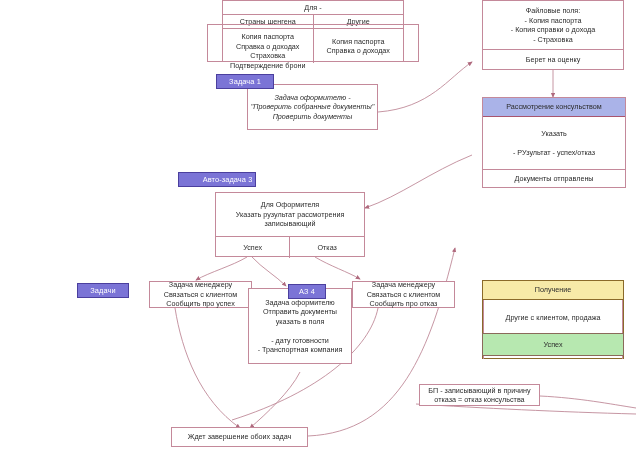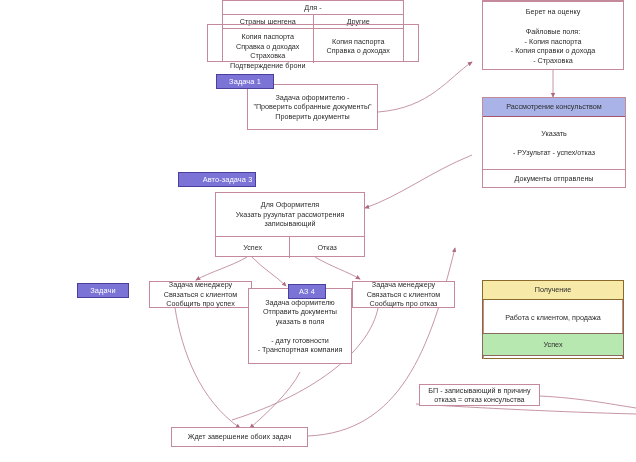--- a/index.html
+++ b/index.html
@@ -126,29 +126,29 @@
         <div class="cell" style="height:14px; border-bottom:1px solid #c4899a;">Другие</div>
         <div class="cell grow">Копия паспорта
 Справка о доходах</div>
       </div>
     </div>
   </div>
 
   <div class="node" style="left:207px; top:24px; width:212px; height:38px; background:transparent;"></div>
 
   <div class="node" style="left:482px; top:0px; width:142px; height:70px;">
-    <div class="cell divider-top" style="height:21px;">Берет на оценку</div>
     <div class="cell" style="height:48px;">Файловые поля:
 - Копия паспорта
 - Копия справки о дохода
 - Страховка</div>
+    <div class="cell divider-top" style="height:21px;">Берет на оценку</div>
   </div>
 
   <div class="badge" style="left:216px; top:74px; width:58px; height:15px;">Задача 1</div>
-  <div class="node" style="left:247px; top:84px; width:131px; height:46px;">
+  <div class="node" style="left:247px; top:84px; width:131px; height:46px;font-style:italic;">
     <div class="cell" style="height:100%;">Задача оформителю -
 "Проверить собранные документы"
 Проверить документы</div>
   </div>
 
   <div class="node" style="left:482px; top:97px; width:144px; height:91px;">
     <div class="cell hdr hdr-blue" style="height:19px;">Рассмотрение консульством</div>
     <div class="cell" style="height:52px;">Указать
 
 - РУзультат - успех/отказ</div>
@@ -184,21 +184,21 @@
   </div>
 
   <div class="node" style="left:352px; top:281px; width:103px; height:27px;">
     <div class="cell" style="height:100%;">Задача менеджеру
 Связаться с клиентом
 Сообщить про отказ</div>
   </div>
 
   <div class="node node-yellow" style="left:482px; top:234px; width:142px; height:79px;">
     <div class="cell hdr hdr-yellow" style="height:19px;">Получение</div>
-    <div class="cell" style="height:36px; border-left:1px solid #c4899a; border-right:1px solid #c4899a;">Работа с клиентом, продажа</div>
+    <div class="cell" style="height:36px; border-left:1px solid #c4899a; border-right:1px solid #c4899a;">Другие с клиентом, продажа</div>
     <div class="cell" style="height:23px; border:1px solid #c4899a; border-bottom:none;">Клиент готов брать</div>
   </div>
 
   <div class="node node-green" style="left:482px; top:333px; width:142px; height:23px;">
     <div class="cell" style="height:100%;">Успех</div>
   </div>
 
   <div class="node" style="left:419px; top:384px; width:121px; height:22px;">
     <div class="cell" style="height:100%;">БП - записывающий в причину
 отказа = отказ консульства</div>

